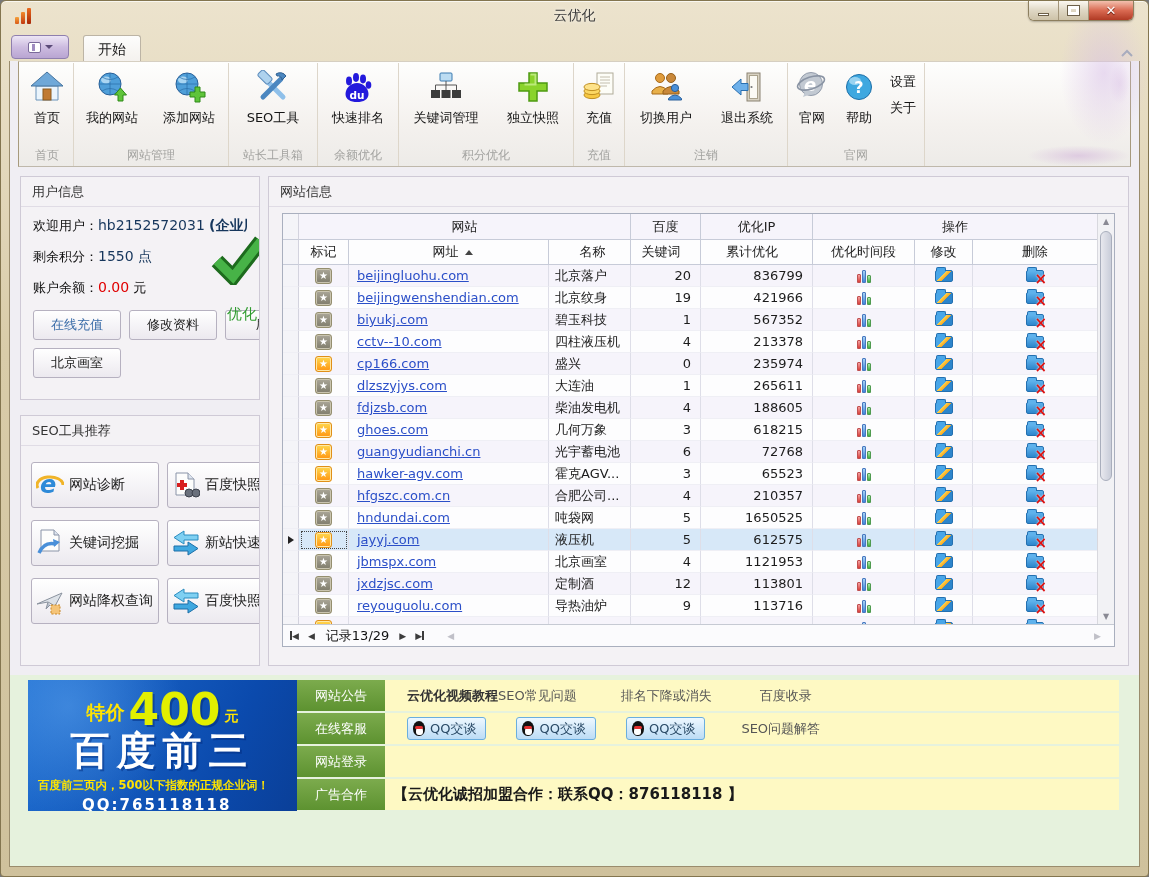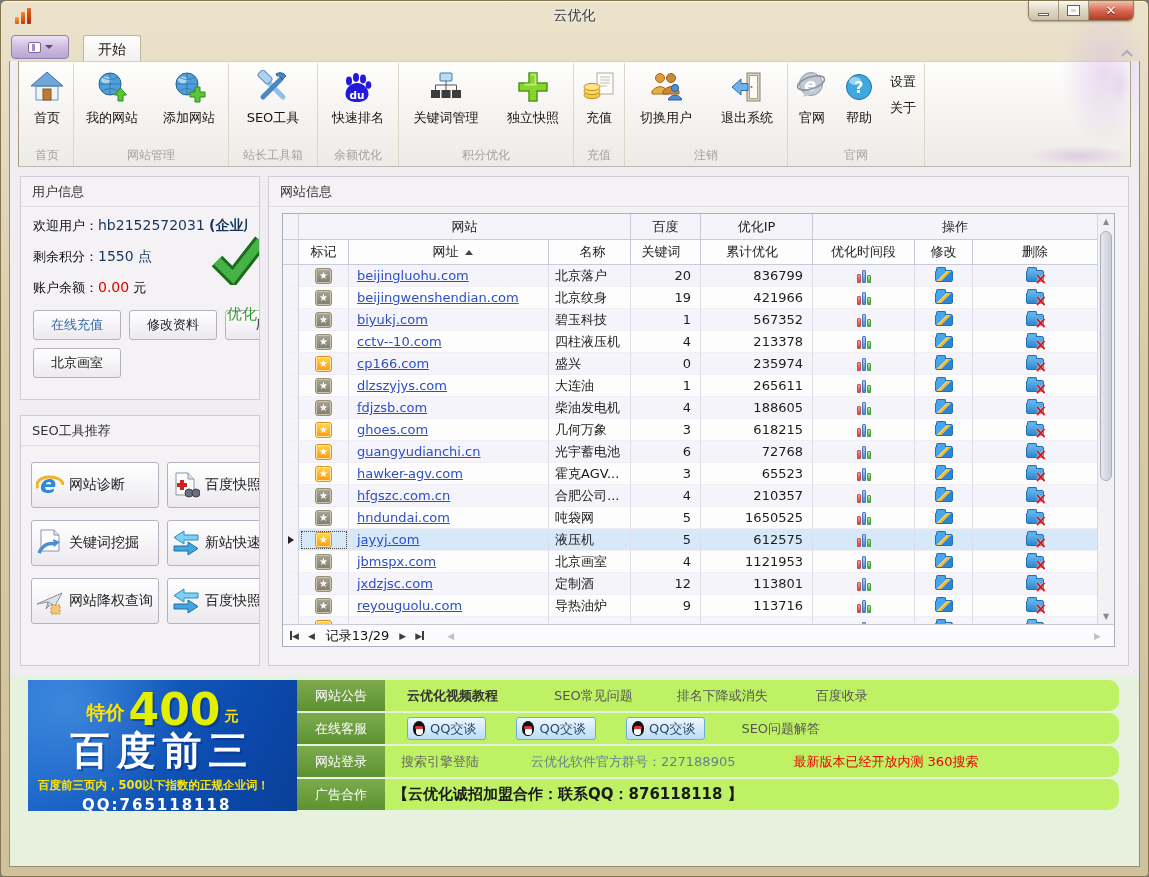--- a/index.html
+++ b/index.html
@@ -157,26 +157,26 @@
     color:#fff; padding:6px 10px; }
   .ad-line1 { display:flex; align-items:flex-end; justify-content:center; gap:4px; height:44px; }
   .ad-prefix { color:#ffe400; font-size:19px; font-weight:bold; padding-bottom:4px; }
   .ad-price { color:#e2ef00; font-size:44px; font-weight:bold; line-height:.9; text-shadow:2px 2px 0 rgba(0,40,120,.5); }
   .ad-unit { color:#ffe400; font-size:14px; font-weight:bold; padding-bottom:4px; }
   .ad-headline { text-align:center; font-size:39px; font-weight:bold; letter-spacing:7px; line-height:1.1; text-shadow:2px 2px 0 rgba(0,40,120,.45); white-space:nowrap; }
   .ad-subline { color:#ffe400; font-size:11.5px; font-weight:bold; margin-top:5px; white-space:nowrap; }
   .ad-qq { color:#fff; font-size:15px; font-weight:bold; letter-spacing:2px; margin-top:3px;margin-left:44px; }
 
   .info-rows { display:flex; flex-direction:column; gap:2px; }
-  .info-row { height:31px; display:flex; background:#bef264;border-radius:10px; }
+  .info-row { height:31px; display:flex; background:#fef9c3; }
   .info-label { width:88px; flex:none; background:linear-gradient(#7cab4d,#5d9230); color:#fff; font-size:13px;
     display:flex; align-items:center; justify-content:center; }
   .info-content { flex:1; display:flex; align-items:center; font-size:13px; color:#555; overflow:hidden; white-space:nowrap; }
   .lnk-strong { color:#333; font-weight:bold; margin-left:22px; }
-  .lnk { margin-left:56px; color:#555; }
+  .lnk { color:#555; }
   .qq-btn { margin-left:22px; height:23px; display:inline-flex; align-items:center; gap:5px; padding:0 9px 0 5px;
     background:linear-gradient(#eef8ff,#bcdcf5); border:1px solid #6aaede; border-radius:3px; color:#2a4a66; font-size:13px; }
   .qq-btn + .qq-btn { margin-left:30px; }
   .penguin { position:relative; width:12px; height:15px; background:#111; border-radius:50% 50% 46% 46%; }
   .penguin::before { content:""; position:absolute; left:2.5px; bottom:1px; width:7px; height:8px; background:#fff; border-radius:50% 50% 40% 40%; }
   .penguin::after { content:""; position:absolute; left:2px; top:5px; width:8px; height:2.5px; background:#e23030; border-radius:2px; }
   .svc-extra { margin-left:36px; color:#555; }
   .login-item1 { margin-left:16px; color:#666; }
   .login-item2 { margin-left:52px; color:#64808f; }
   .login-highlight { margin-left:58px; color:#ee0000; }
@@ -1035,25 +1035,20 @@
             <span class="qq-btn">
                 <span class="penguin"></span>
                 <span>QQ交谈</span>
               </span>
             <span class="svc-extra">SEO问题解答</span>
           </div>
         </div>
 
         <div class="info-row">
           <div class="info-label">网站登录</div>
-          <div class="info-content">
-            <span class="login-item1">搜索引擎登陆</span>
-            <span class="login-item2">云优化软件官方群号：227188905</span>
-            <span class="login-highlight">最新版本已经开放内测 360搜索</span>
-          </div>
         </div>
 
         <div class="info-row">
           <div class="info-label">广告合作</div>
           <div class="info-content">
             <span class="coop-text">【云优化诚招加盟合作：联系QQ：876118118 】</span>
           </div>
         </div>
 
       </div>

